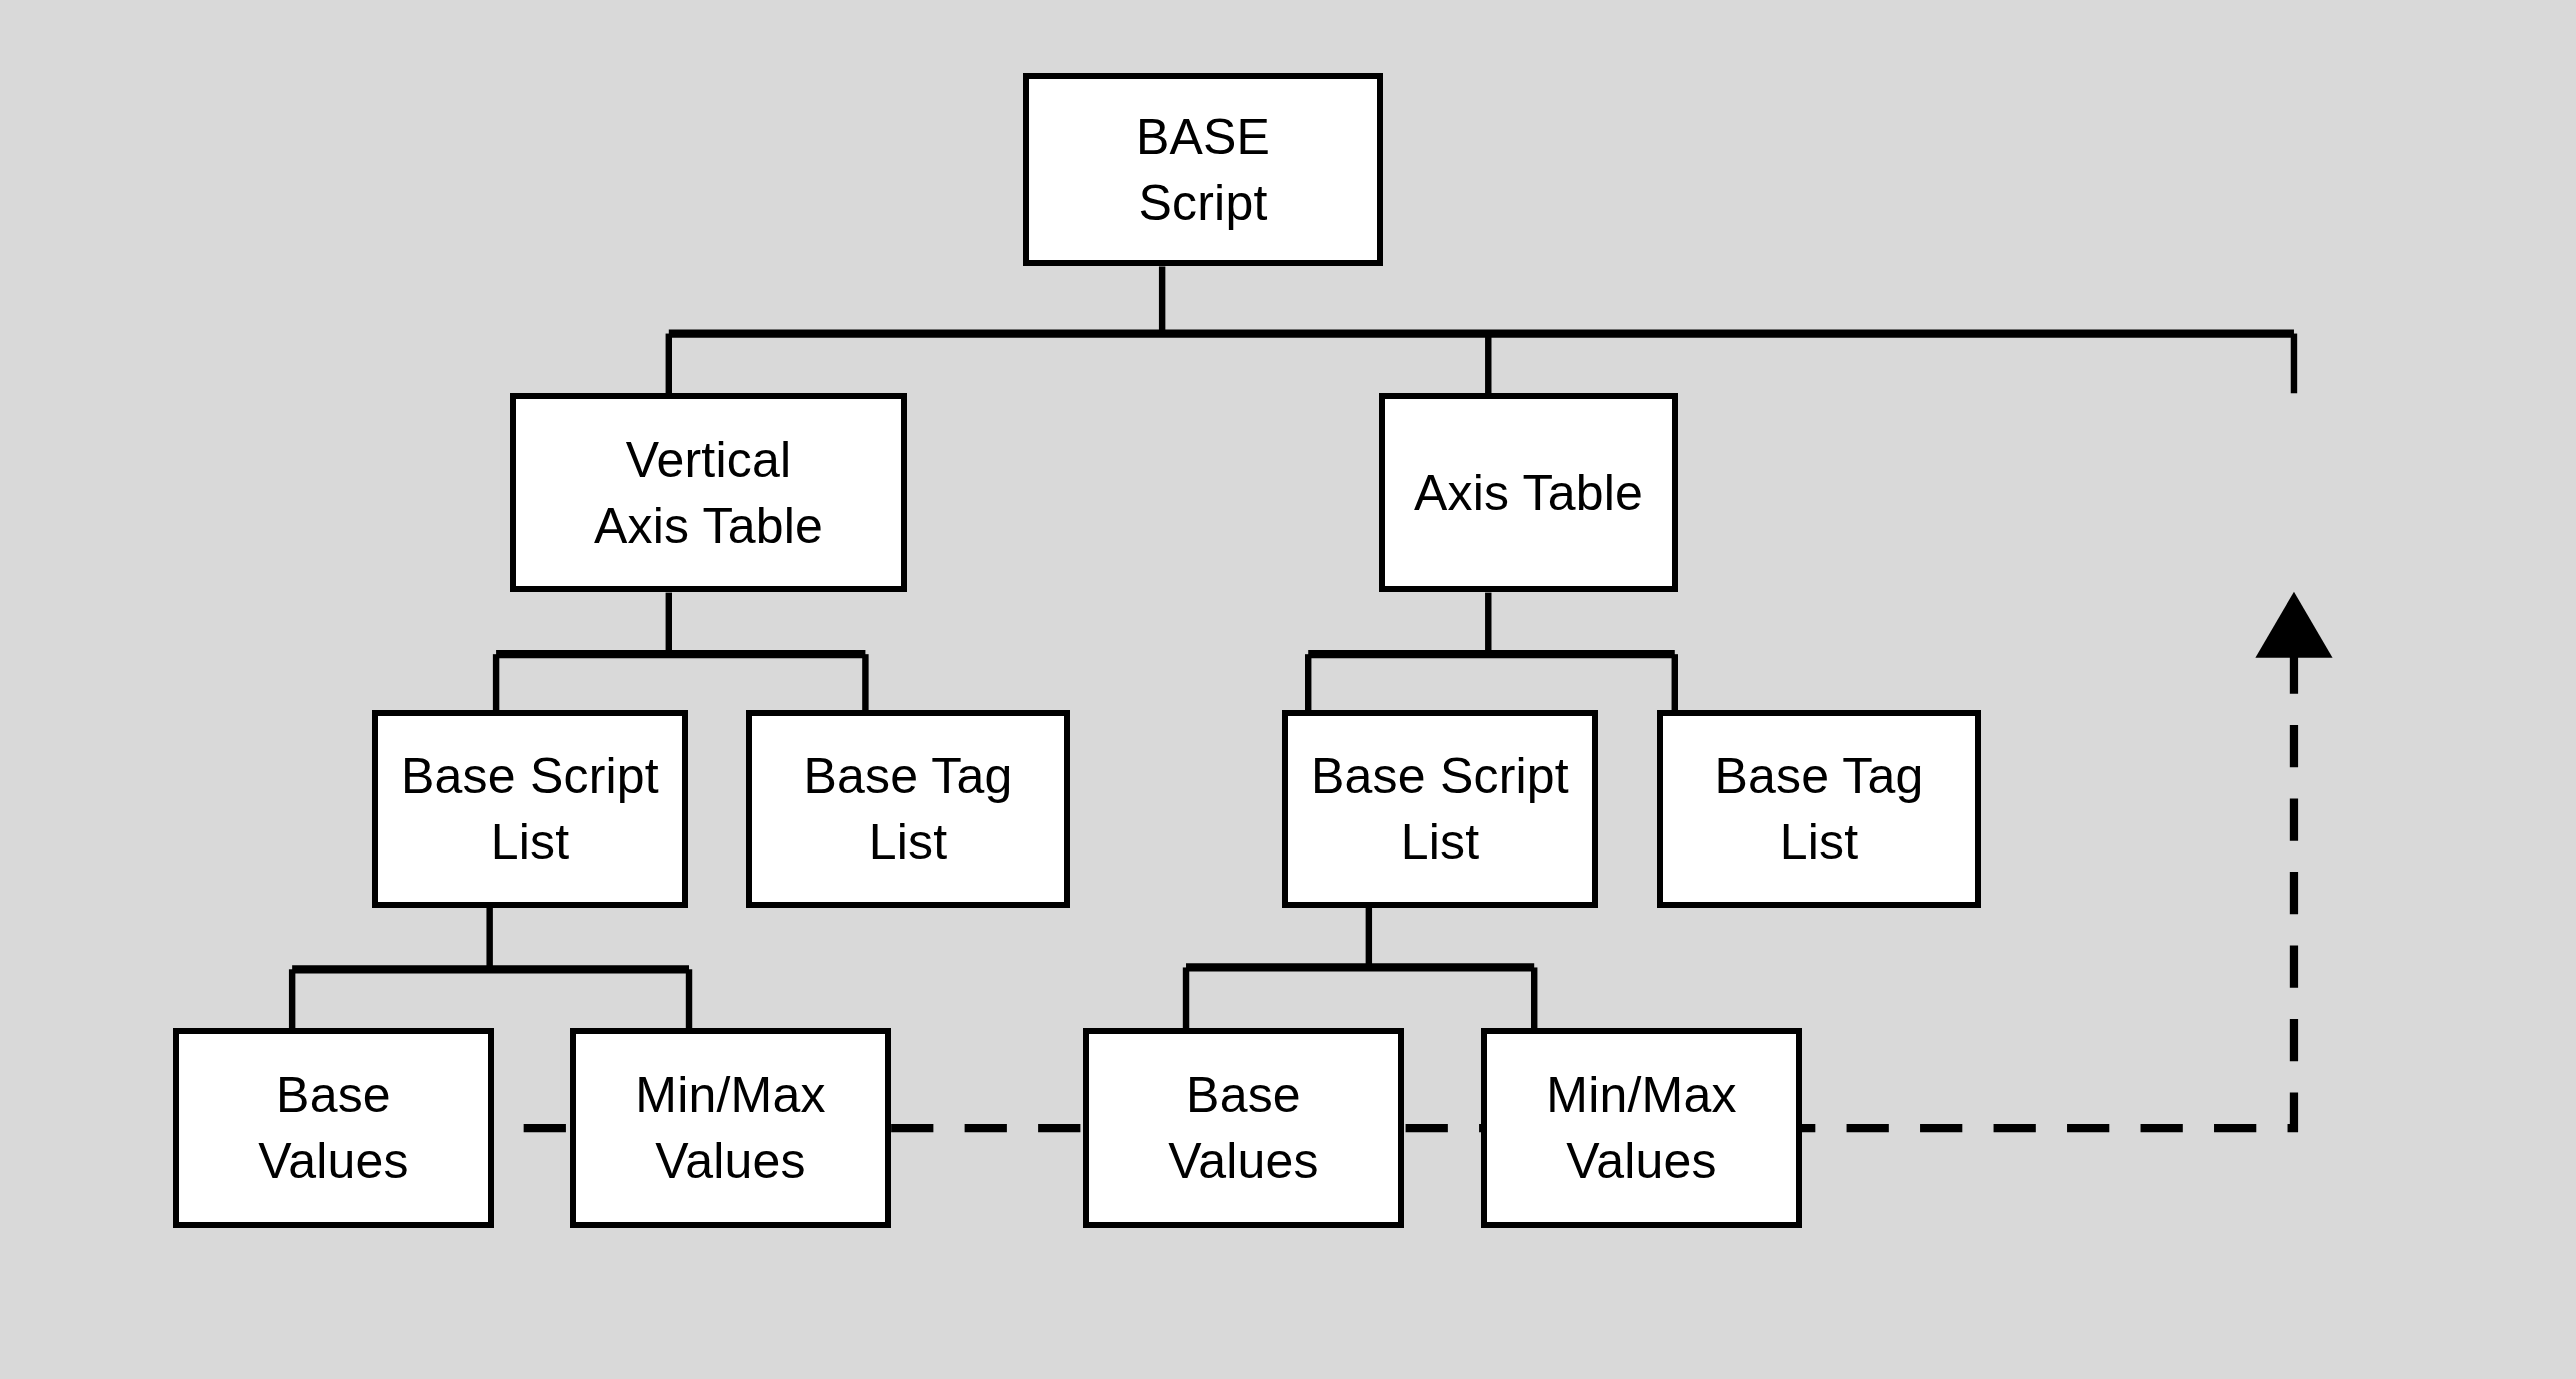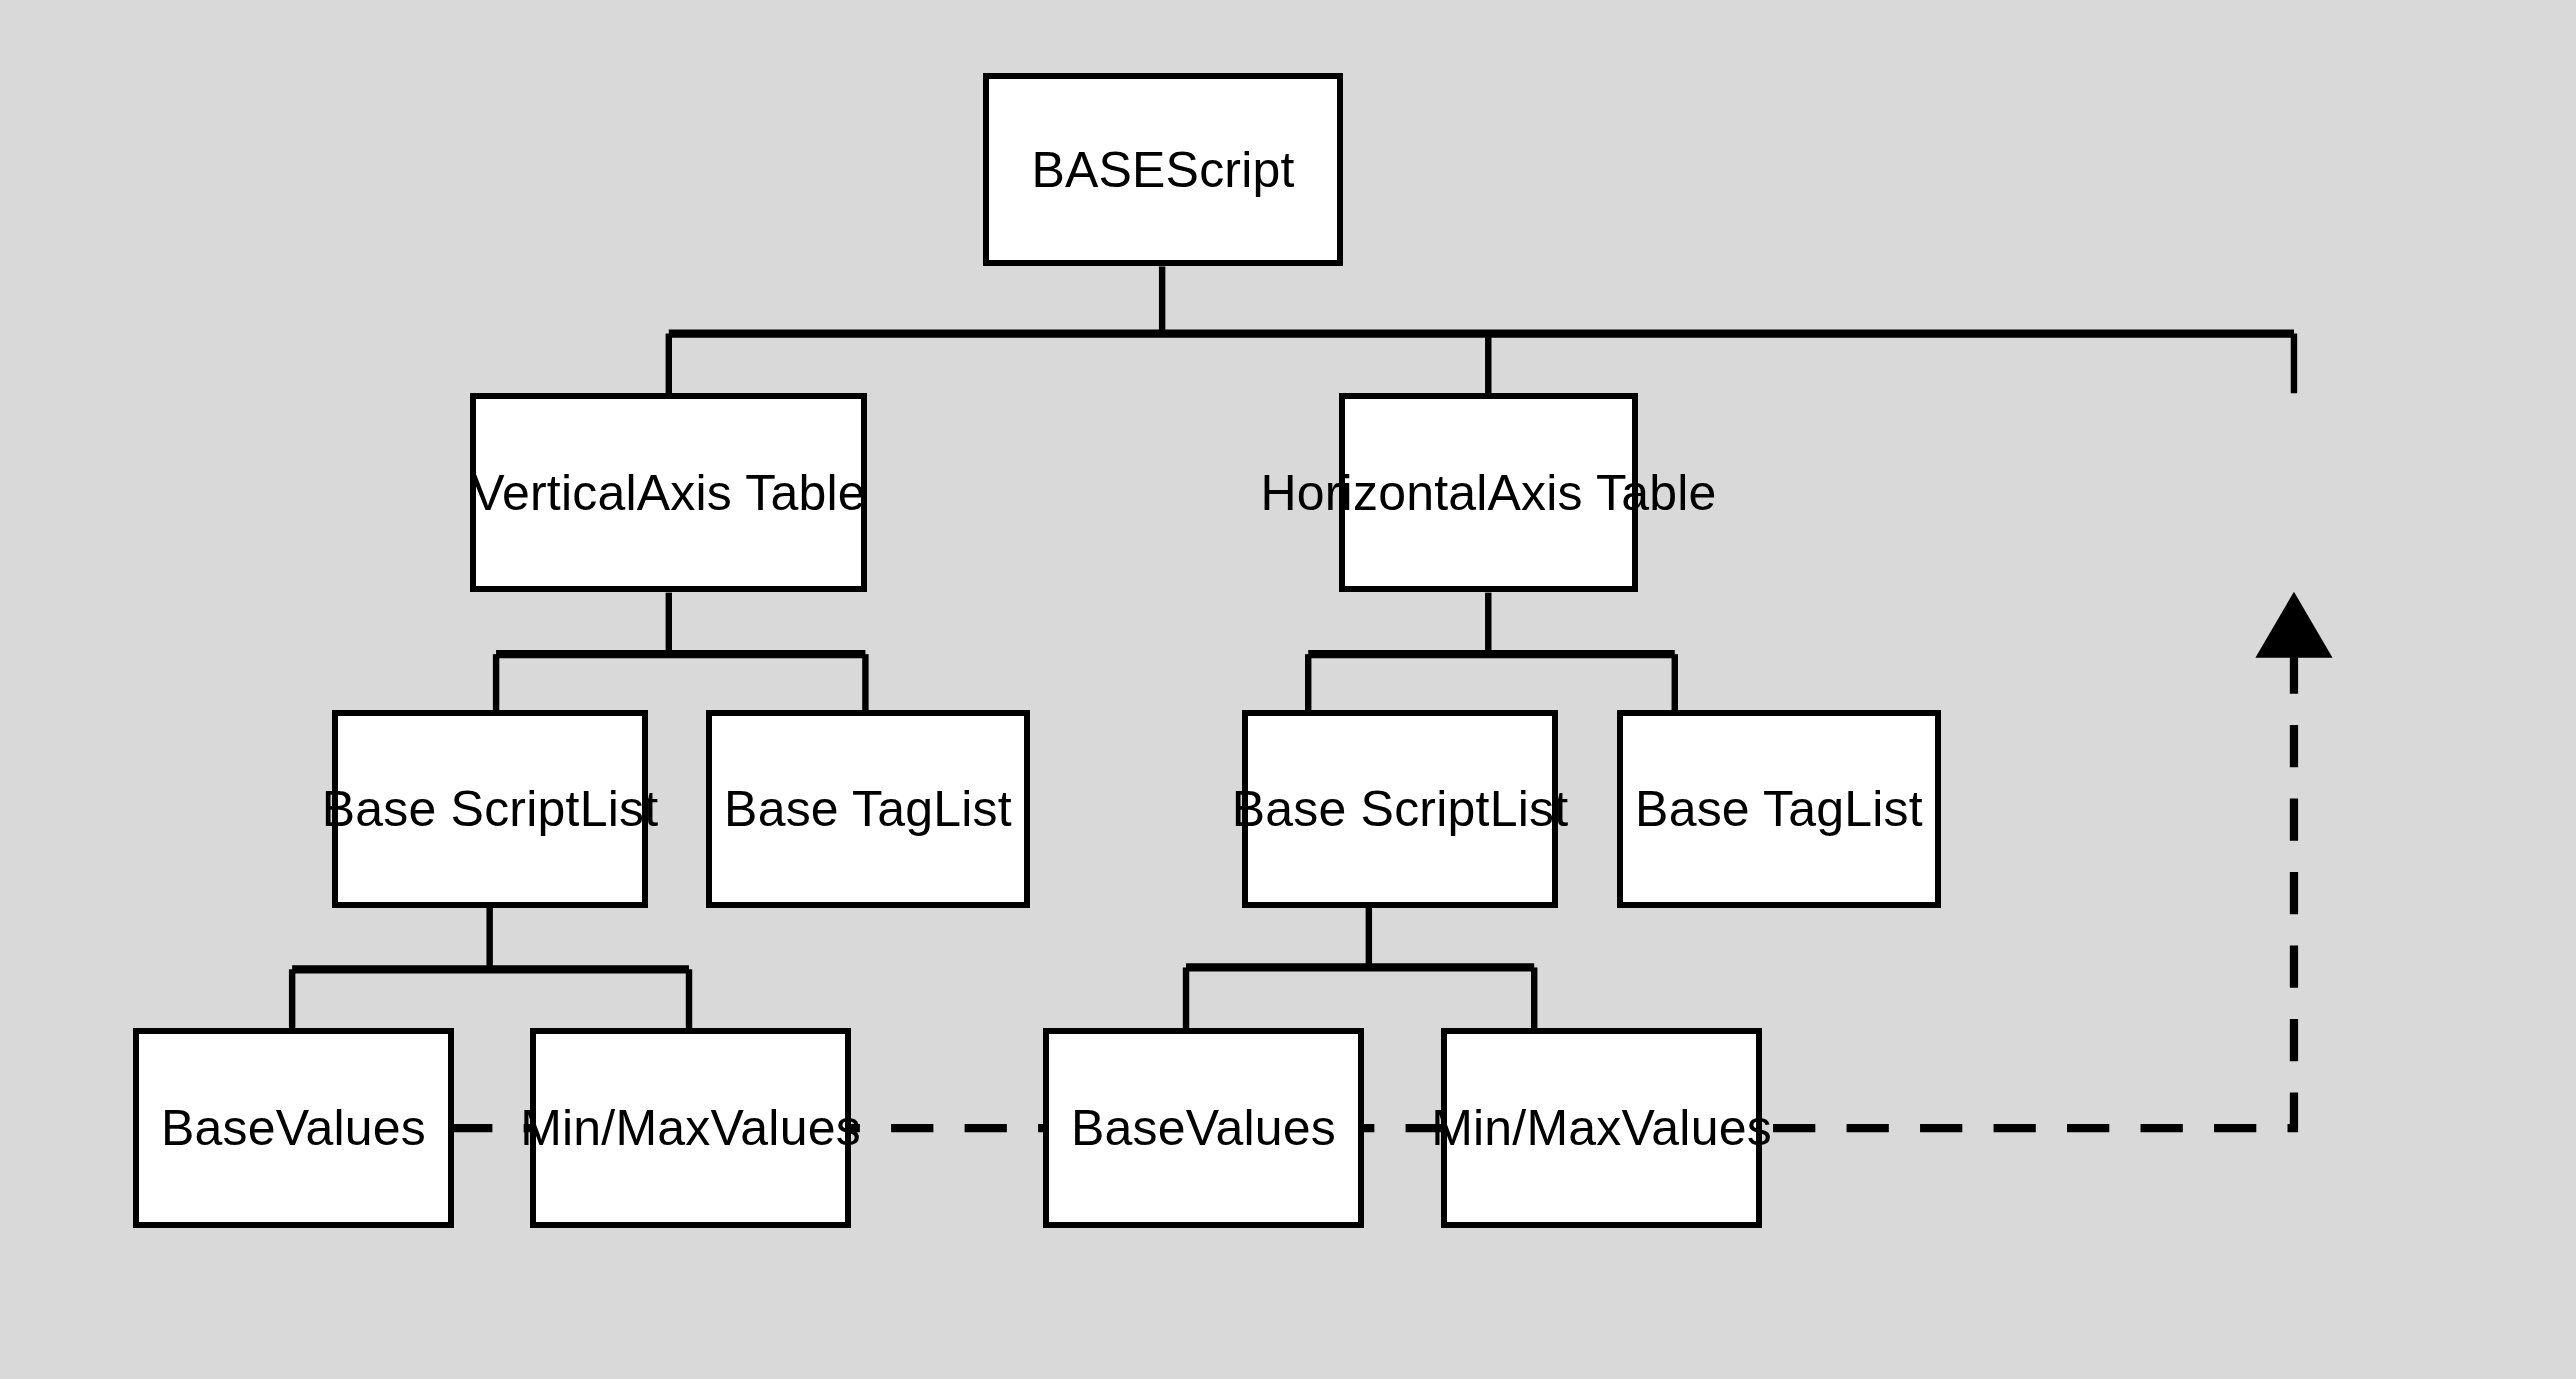--- a/index.html
+++ b/index.html
@@ -26,29 +26,30 @@
     width: 2576px;
     height: 1380px;
     pointer-events: none;
   }
   .node {
     position: absolute;
     background: #ffffff;
     border: 6.4px solid #000000;
     box-sizing: border-box;
     display: flex;
-    flex-direction: row;
+    flex-direction: column;
     align-items: center;
     justify-content: center;
     text-align: left;
     color: #000000;
     font-size: 50px;
     line-height: 1.32;
     letter-spacing: 0.2px;
     z-index: 2;
+    margin-left: 40px;
   }
   .node .line { display: block; white-space: nowrap; }
 </style>
 </head>
 <body>
 
 <div id="diagram">
 
   <svg id="edges" viewBox="0 0 2804 1502" width="2576" height="1380" xmlns="http://www.w3.org/2000/svg">
 
@@ -88,21 +89,20 @@
     <span class="line">BASE</span>
     <span class="line">Script</span>
   </div>
 
   <div class="node" style="left:470px; top:393px; width:397px; height:199px;">
     <span class="line">Vertical</span>
     <span class="line">Axis Table</span>
   </div>
 
   <div class="node" style="left:1339px; top:393px; width:299px; height:199px;">
-    <span class="line">Horizontal</span>
     <span class="line">Axis Table</span>
   </div>
 
 
   <div class="node" style="left:332px; top:710px; width:316px; height:198px;">
     <span class="line">Base Script</span>
     <span class="line">List</span>
   </div>
 
   <div class="node" style="left:706px; top:710px; width:324px; height:198px;">

